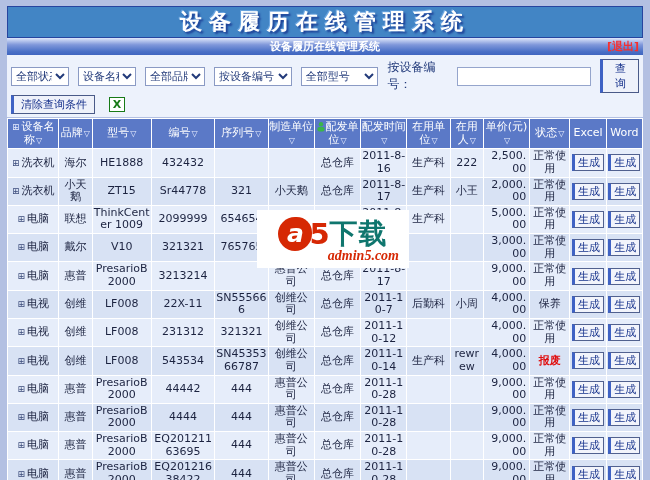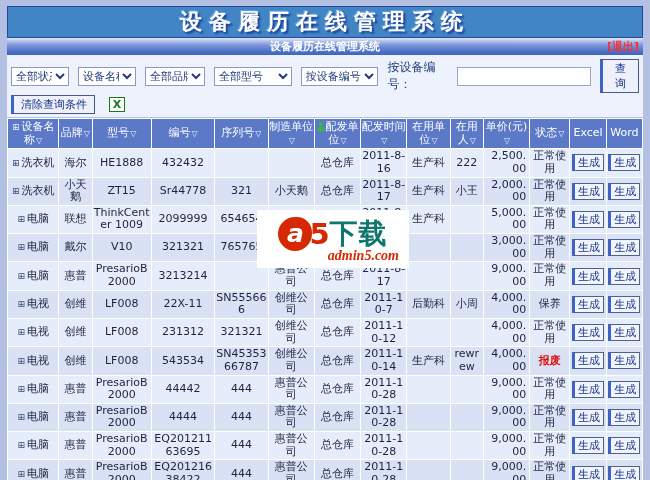--- a/index.html
+++ b/index.html
@@ -56,22 +56,22 @@
     <div class="subheader">
       <span class="sub-title">设备履历在线管理系统</span>
       <a class="logout">[退出]</a>
     </div>
 
     <div class="filterbar">
       <div class="frow1">
         <select class="sel-s"><option>全部状态</option></select>
         <select class="sel-s"><option>设备名称</option></select>
         <select class="sel-m"><option>全部品牌</option></select>
+        <select class="sel-l"><option>按设备编号</option></select>
         <select class="sel-l"><option>全部型号</option></select>
-        <select class="sel-l"><option>按设备编号</option></select>
         <span class="flabel">按设备编号：</span>
         <input class="kw-input" type="text" value="" style="">
         <button class="btn">查 询</button>
       </div>
       <div class="frow2">
         <button class="btn">清除查询条件</button>
         <span class="xls-icon">X</span>
       </div>
     </div>
 

